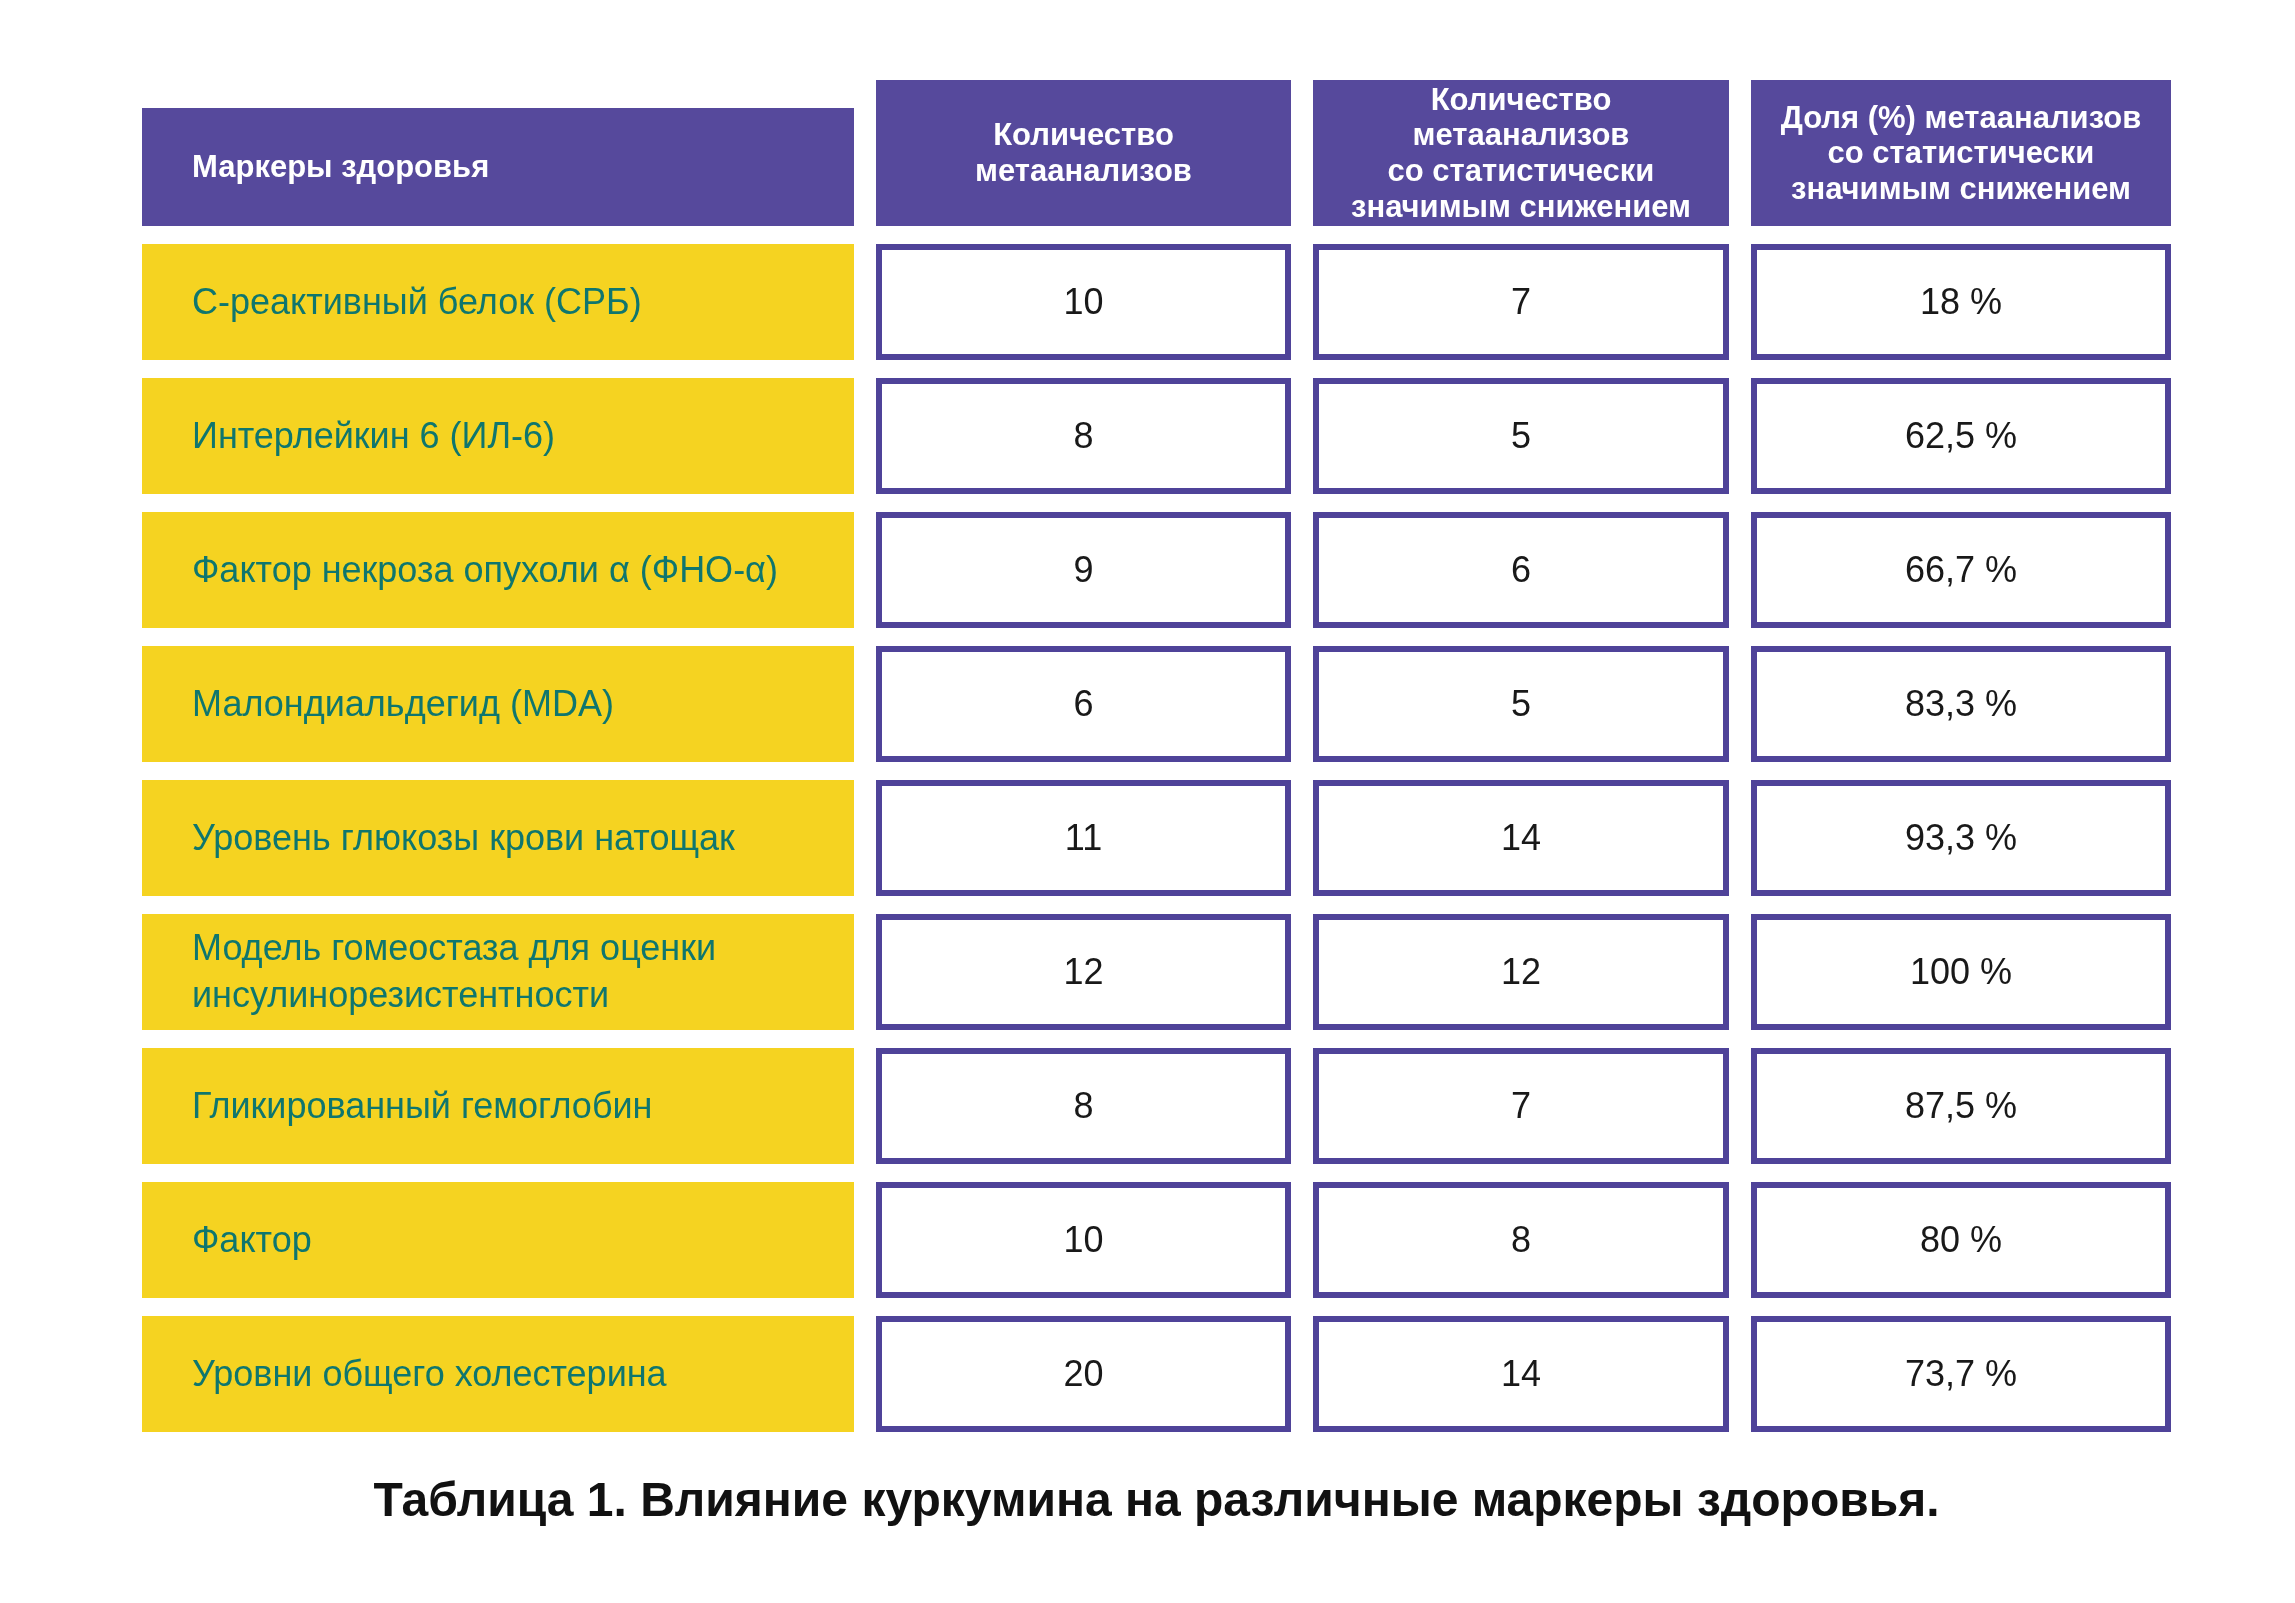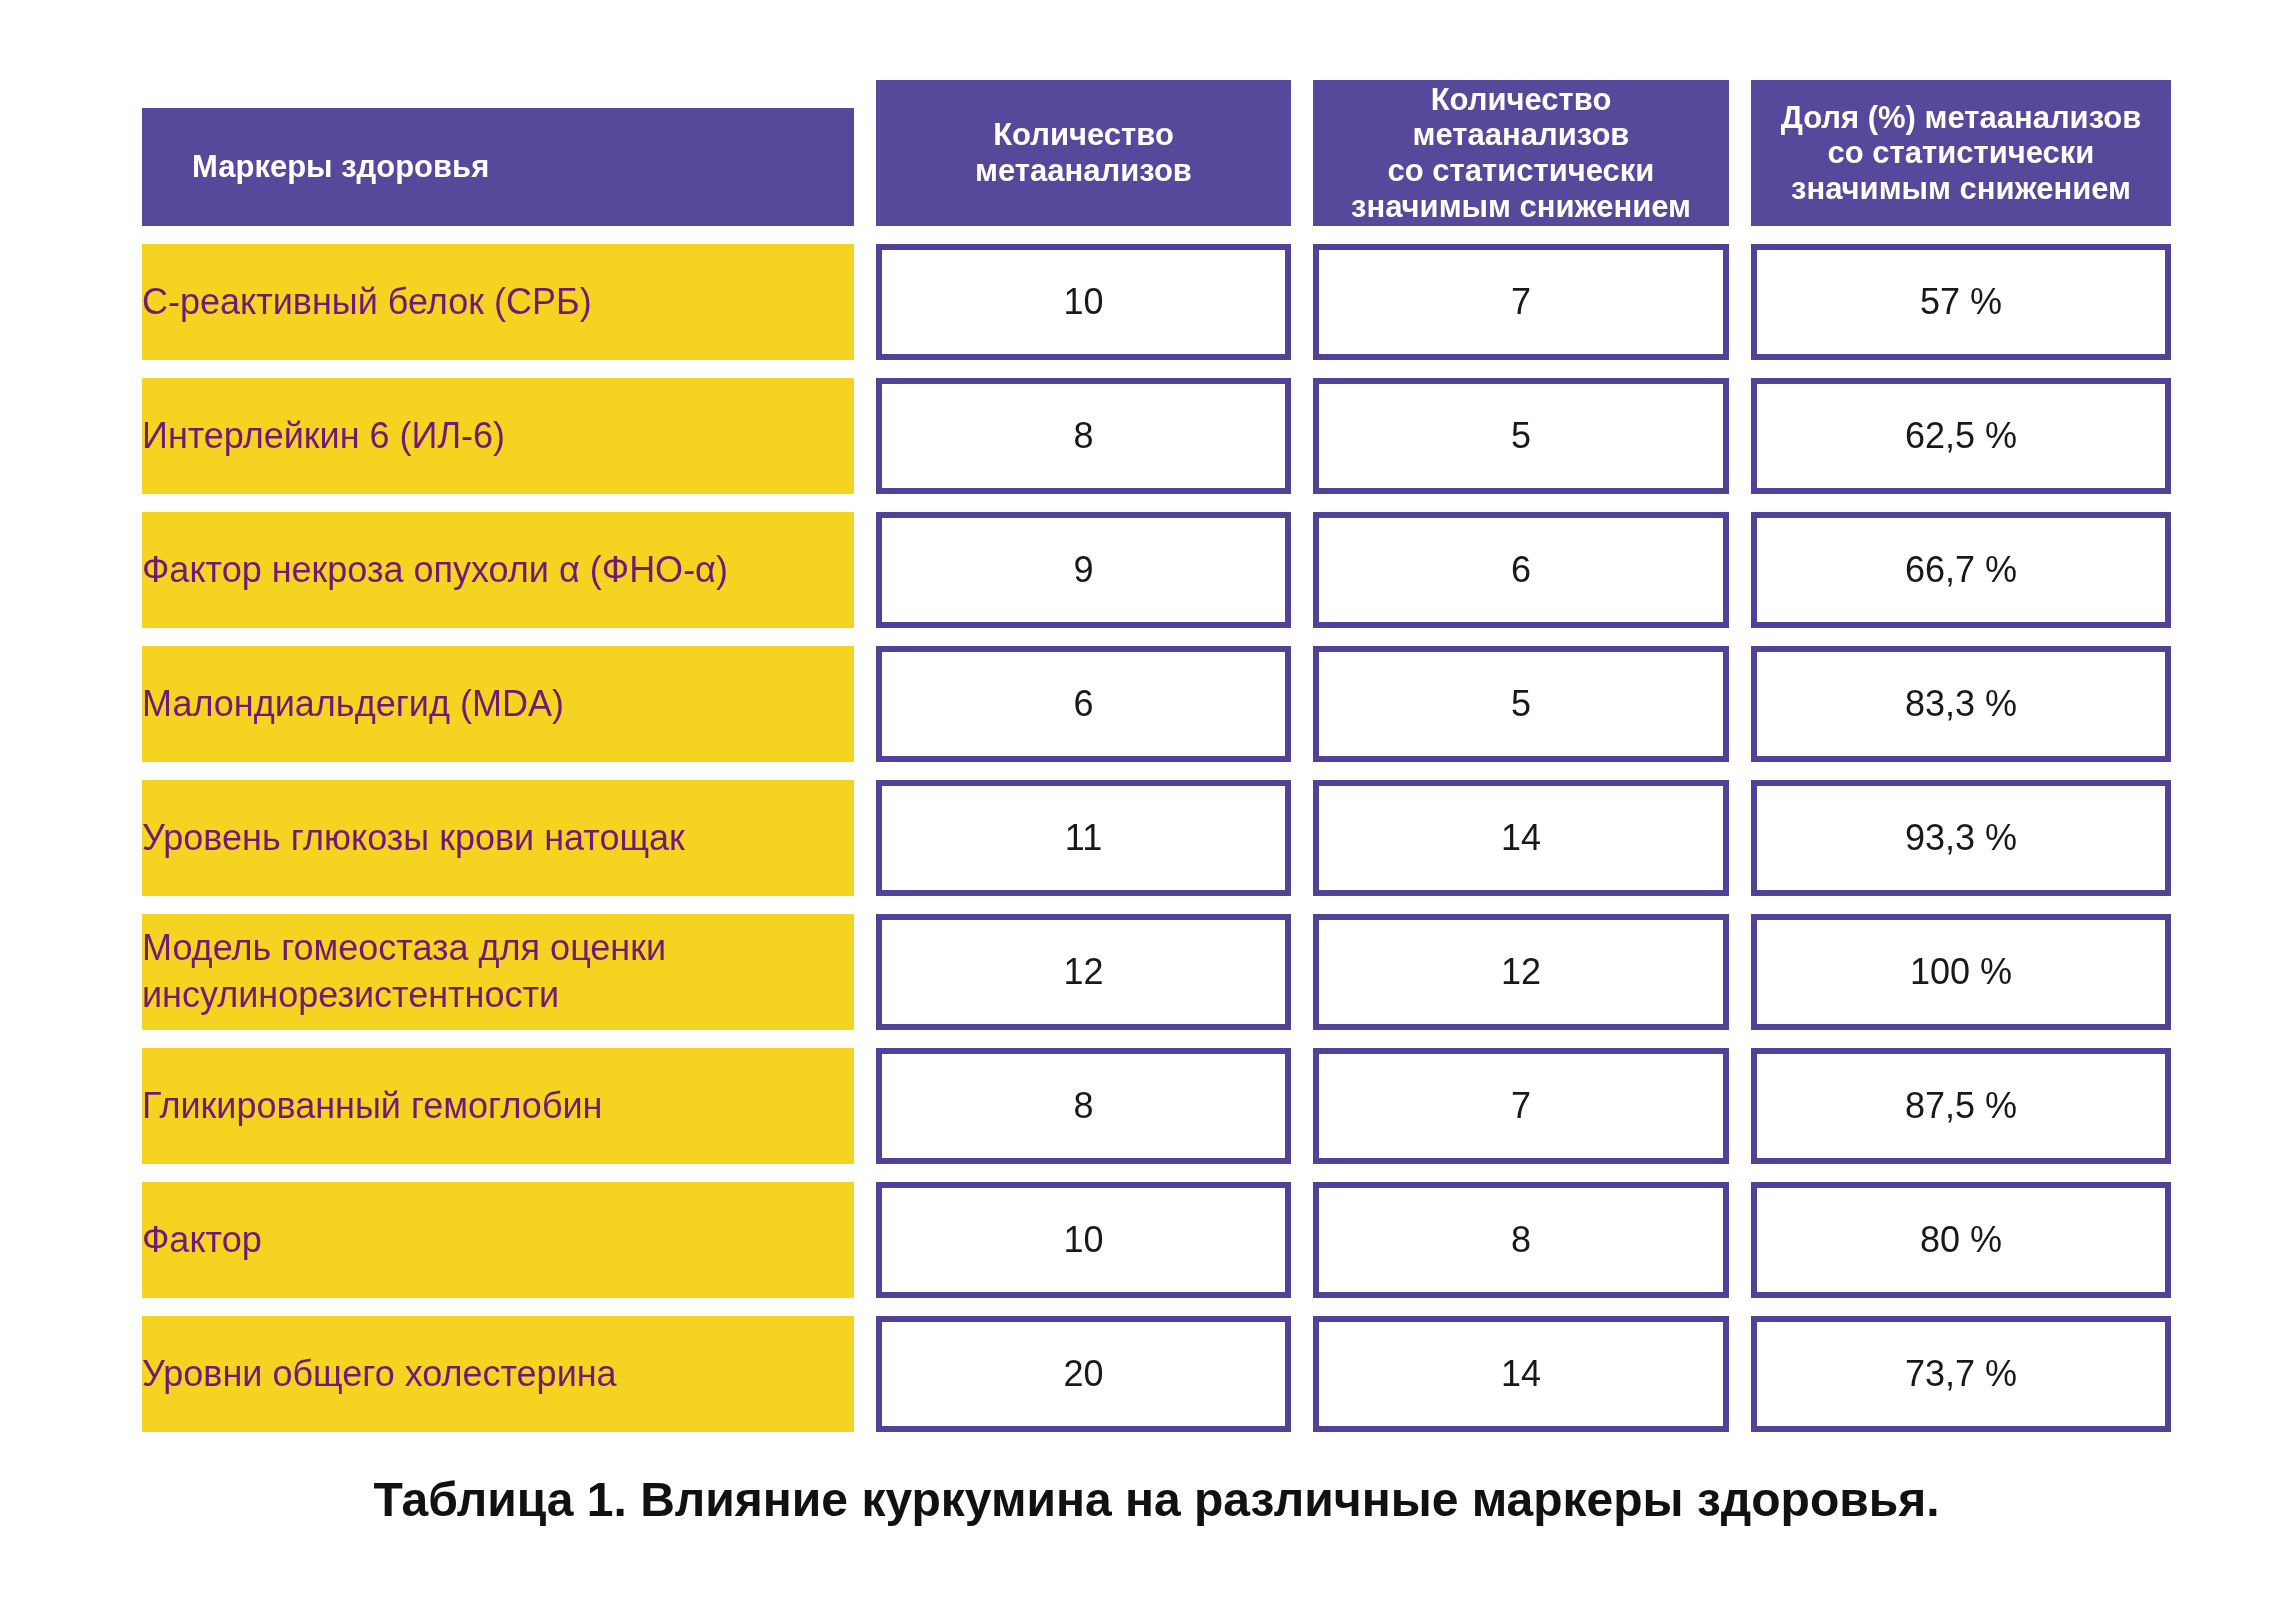--- a/index.html
+++ b/index.html
@@ -44,24 +44,25 @@
     margin-top: 28px;
   }
   .head-center {
     justify-content: center;
     text-align: center;
     padding: 0 7.1px;
   }
   .marker {
     background: #f5d321;
     justify-content: flex-start;
+    padding-left: 50px;
     padding-right: 27px;
     font-size: 36px;
     line-height: 1.3;
-    color: #701a75;
+    color: #0f766e;
   }
   .value {
     background: #ffffff;
     border: 6.2px solid #4f4399;
     justify-content: center;
     text-align: right;
     font-size: 36px;
     color: #191919;
   }
   .caption {
@@ -88,21 +89,21 @@
 со статистически
 значимым снижением</div>
   <div class="cell head head-center">Доля (%) метаанализов
 со статистически
 значимым снижением</div>
 
   <div class="row">
     <div class="cell marker">С-реактивный белок (СРБ)</div>
     <div class="cell value">10</div>
     <div class="cell value">7</div>
-    <div class="cell value">57 %</div>
+    <div class="cell value">18 %</div>
   </div>
 
   <div class="row">
     <div class="cell marker">Интерлейкин 6 (ИЛ-6)</div>
     <div class="cell value">8</div>
     <div class="cell value">5</div>
     <div class="cell value">62,5 %</div>
   </div>
 
   <div class="row">

